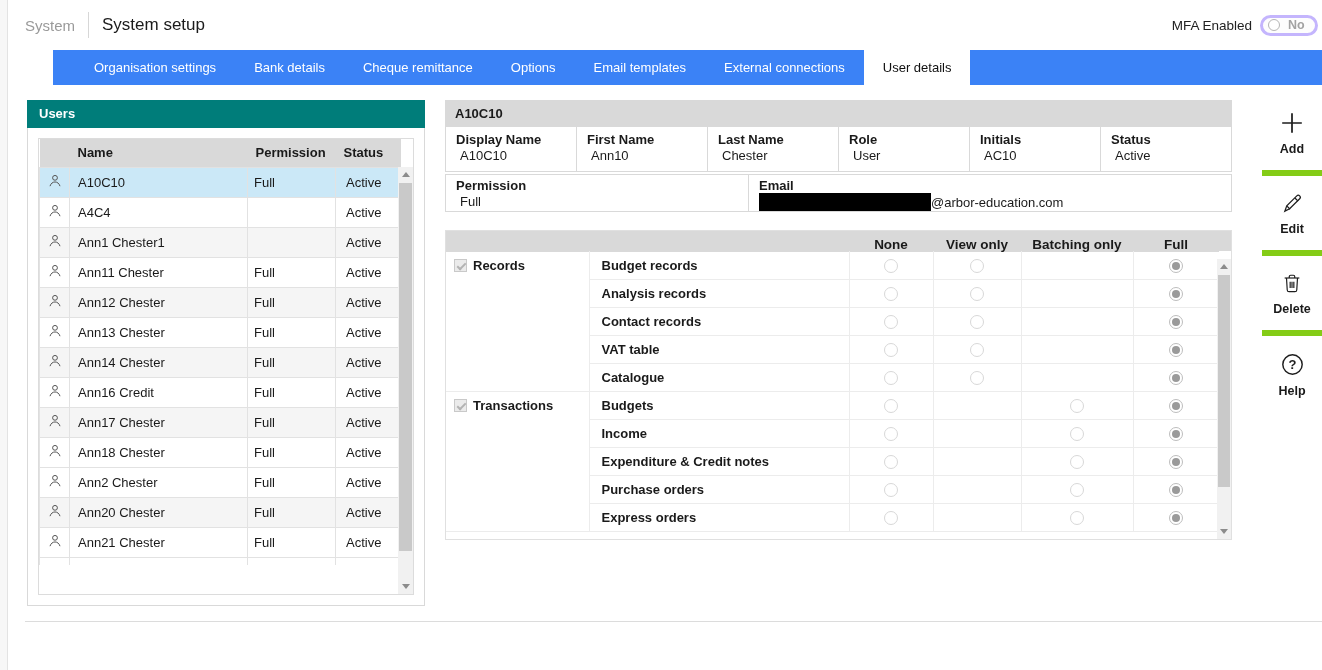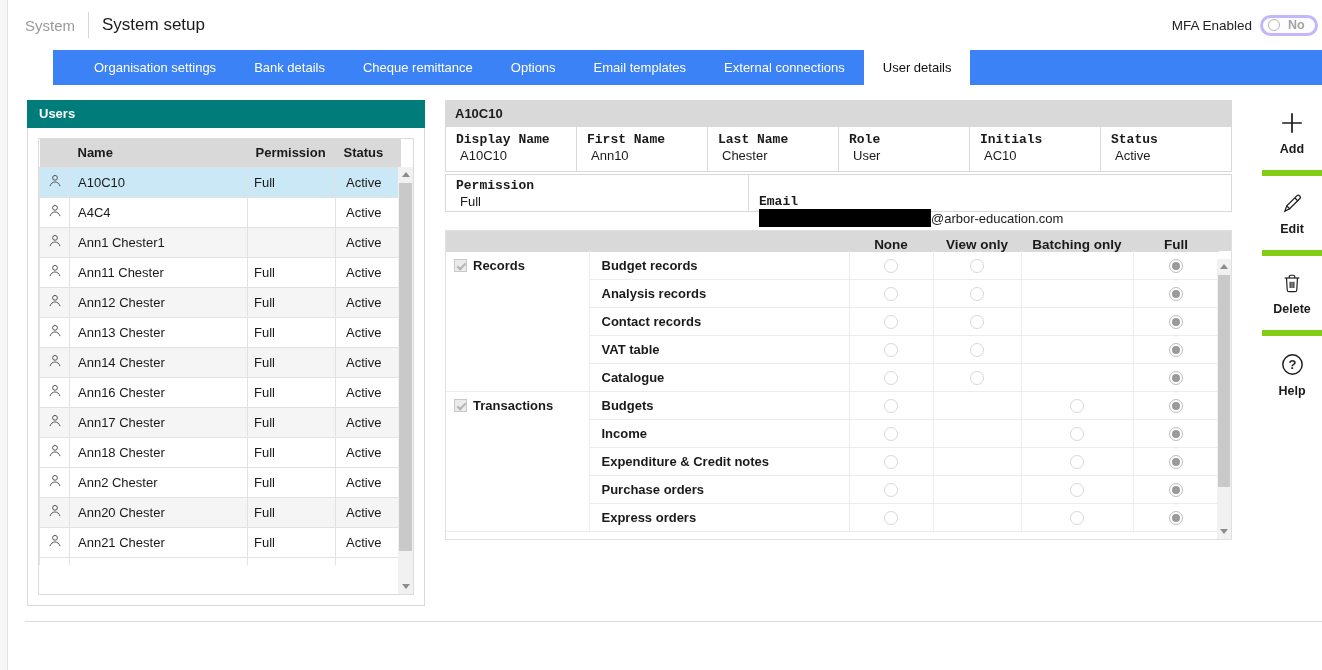--- a/index.html
+++ b/index.html
@@ -61,26 +61,26 @@
   .matrix-sbar { right:0; top:28px; bottom:0; width:14px; }
   .matrix-sbar .thumb { top:16px; height:212px; }
 
   
   .detail-title { position:absolute; left:445px; top:100px; width:787px; height:27px;
     background:#d9d9d9; font-weight:bold; line-height:27px; padding-left:10px; font-size:13px; }
   .fields-row1 { position:absolute; left:445px; top:127px; width:787px; height:45px;
     display:flex; border:1px solid #d9d9d9; border-top:none; background:#fff; }
   .fields-row1 .fcell { flex:1; padding:5px 0 0 10px; border-left:1px solid #d9d9d9; }
   .fields-row1 .fcell:first-child { border-left:none; }
-  .flabel { font-weight:bold; font-size:13px;font-family:Liberation Mono, monospace; }
+  .flabel { font-weight:bold; font-size:13px; }
   .fvalue { font-size:13px; padding-left:4px; margin-top:1px; }
   .fields-row2 { position:absolute; left:445px; top:174px; width:787px; height:38px;
     display:flex; border:1px solid #d9d9d9; background:#fff; }
   .perm-field { width:303px; padding:3px 0 0 10px; border-right:1px solid #d9d9d9; }
-  .email-field { flex:1; padding:3px 0 0 10px;margin-top:16px; }
+  .email-field { flex:1; padding:3px 0 0 10px; }
   .email-line { display:flex; align-items:center; margin-top:0; }
   .redact-box { width:172px; height:18px; background:#000; display:inline-block; }
   .email-domain { font-size:13px; }
 
   
   .matrix { position:absolute; left:445px; top:230px; width:787px; height:310px;
     border:1px solid #e0e0e0; background:#fff; }
   .matrix-header { height:20px; background:#d9d9d9; display:flex; font-weight:bold; font-size:13.5px; }
   .mh { text-align:center; line-height:28px; }
   .mh.g { width:143px; } .mh.i { width:260px; }
@@ -221,21 +221,21 @@
                 </svg></td>
               <td>Ann14 Chester</td>
               <td class="perm-cell">Full</td>
               <td class="status-cell">Active</td>
             </tr>
             <tr class="">
               <td class="icon-cell"><svg width="16" height="17" viewBox="0 0 24 24">
                   <circle cx="12" cy="8" r="3.6" fill="none" stroke="#555" stroke-width="1.5"></circle>
                   <path d="M4.5 20.5c1.3-4.2 4.2-6.3 7.5-6.3s6.2 2.1 7.5 6.3" fill="none" stroke="#555" stroke-width="1.5"></path>
                 </svg></td>
-              <td>Ann16 Chester</td>
+              <td>Ann16 Credit</td>
               <td class="perm-cell">Full</td>
               <td class="status-cell">Active</td>
             </tr>
             <tr class="alt">
               <td class="icon-cell"><svg width="16" height="17" viewBox="0 0 24 24">
                   <circle cx="12" cy="8" r="3.6" fill="none" stroke="#555" stroke-width="1.5"></circle>
                   <path d="M4.5 20.5c1.3-4.2 4.2-6.3 7.5-6.3s6.2 2.1 7.5 6.3" fill="none" stroke="#555" stroke-width="1.5"></path>
                 </svg></td>
               <td>Ann17 Chester</td>
               <td class="perm-cell">Full</td>

